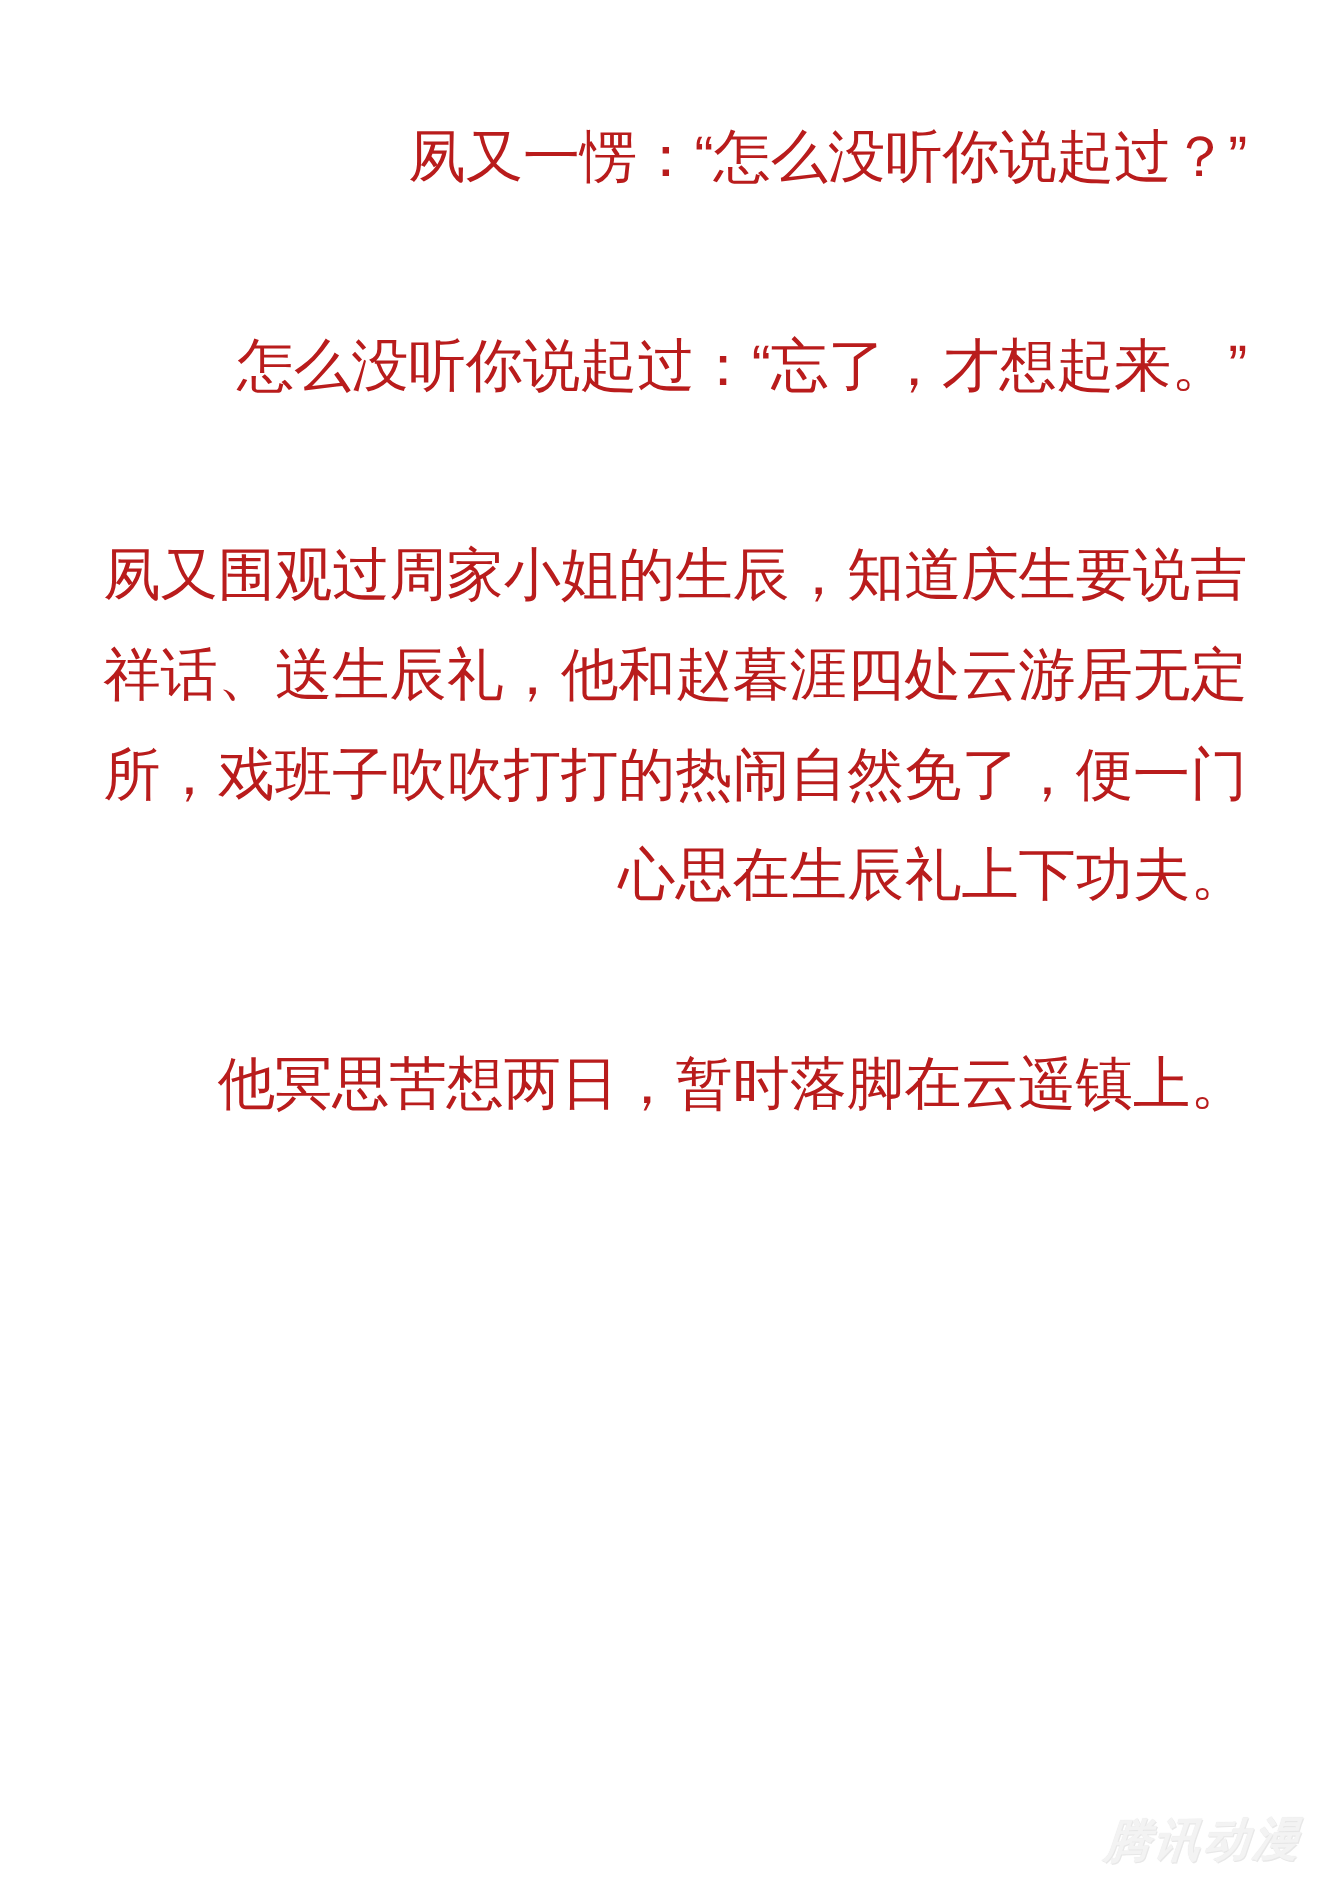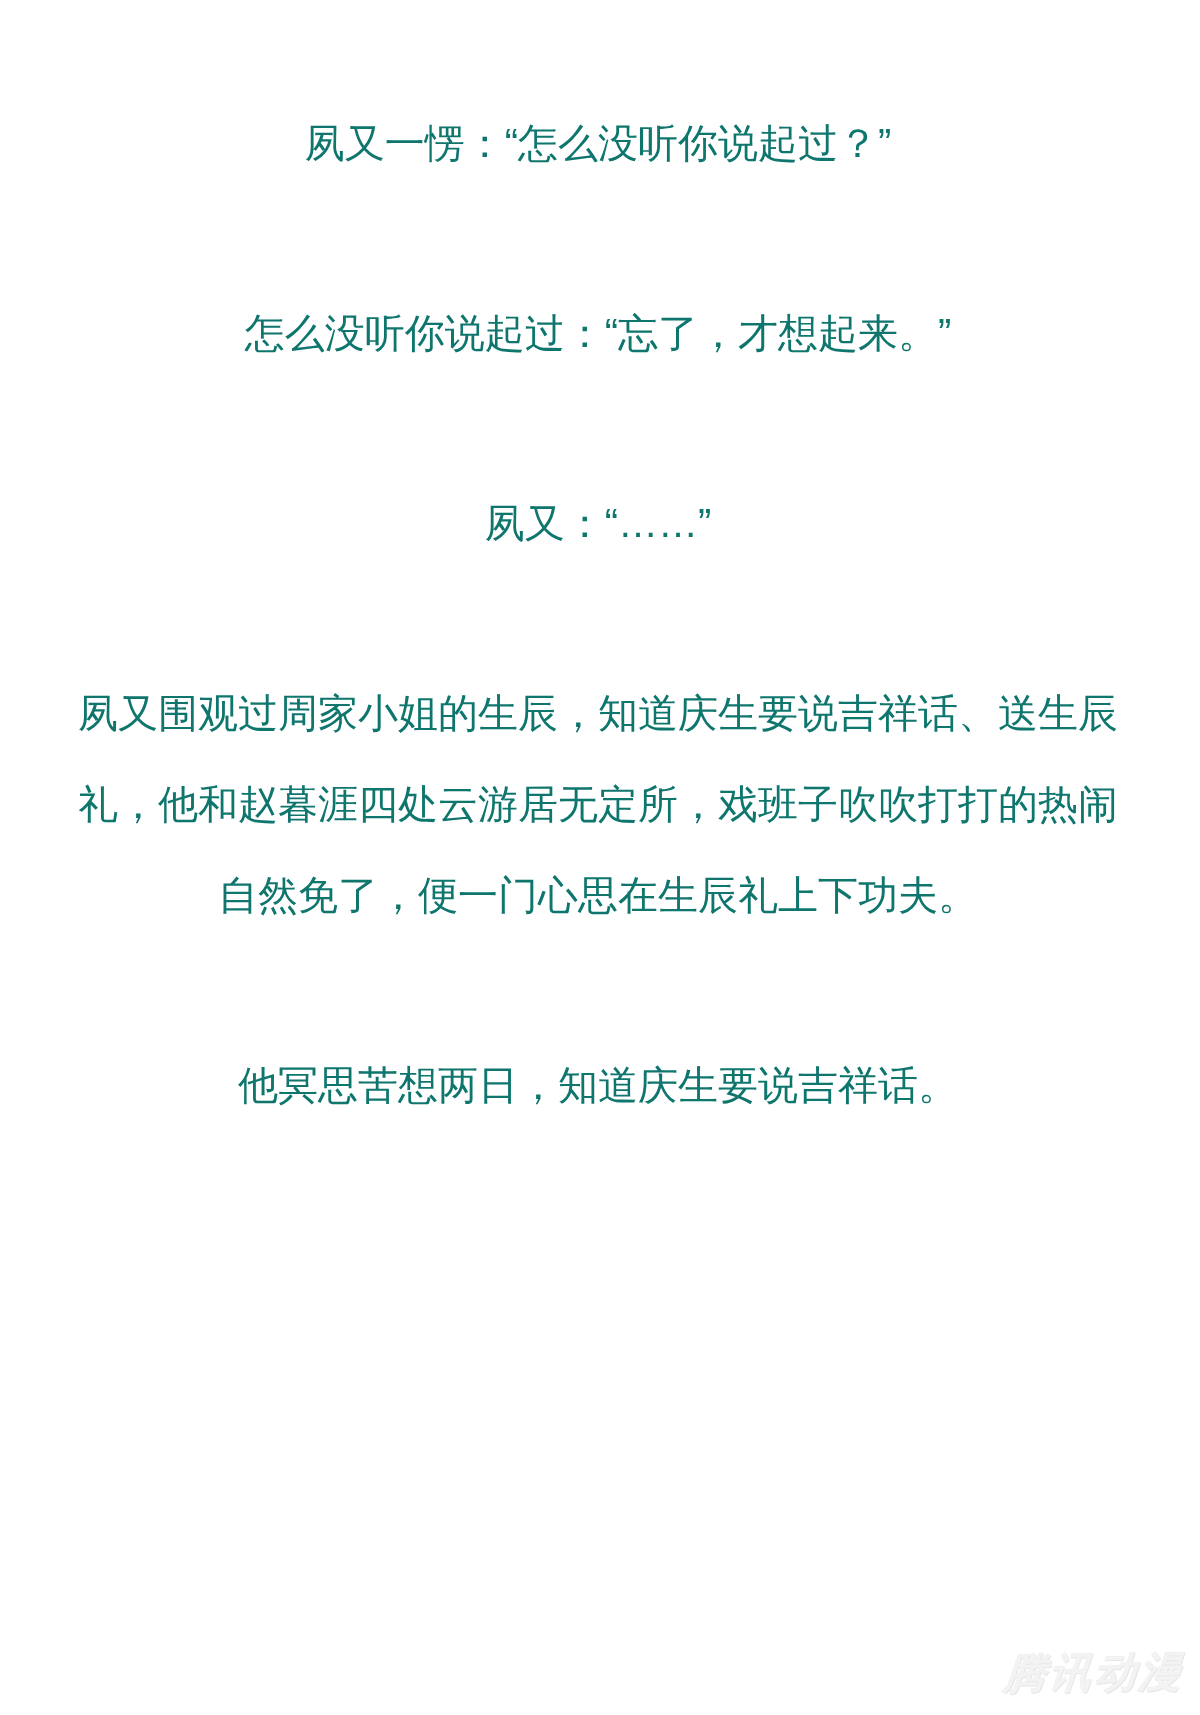--- a/index.html
+++ b/index.html
@@ -22,26 +22,26 @@
     background: #ffffff;
   }
   .text-column {
     position: absolute;
     top: 98px;
     left: 62px;
     width: 1072px;
   }
   .story-paragraph {
     margin: 0 0 99px 0;
-    font-size: 40px;
+    font-size: 52px;
     line-height: 91px;
     font-weight: 300;
-    color: #0f766e;
+    color: #b91c1c;
     letter-spacing: 0px;
-    text-align: center;
+    text-align: right;
     word-break: break-all;
     line-break: anywhere;
     white-space: normal;
   }
   .section-break {
     margin-top: 97px;
   }
   .watermark {
     position: absolute;
     right: 16px;
@@ -56,19 +56,18 @@
     user-select: none;
   }
 </style>
 </head>
 <body>
 
 <div class="page">
   <div class="text-column">
     <p class="story-paragraph">夙又一愣：“怎么没听你说起过？”</p>
     <p class="story-paragraph">怎么没听你说起过：“忘了，才想起来。”</p>
-    <p class="story-paragraph">夙又：“……”</p>
     <p class="story-paragraph">夙又围观过周家小姐的生辰，知道庆生要说吉祥话、送生辰礼，他和赵暮涯四处云游居无定所，戏班子吹吹打打的热闹自然免了，便一门心思在生辰礼上下功夫。</p>
-    <p class="story-paragraph">他冥思苦想两日，知道庆生要说吉祥话。</p>
+    <p class="story-paragraph">他冥思苦想两日，暂时落脚在云遥镇上。</p>
   </div>
 
   <div class="watermark">腾讯动漫</div>
 </div>
 
 </body></html>

